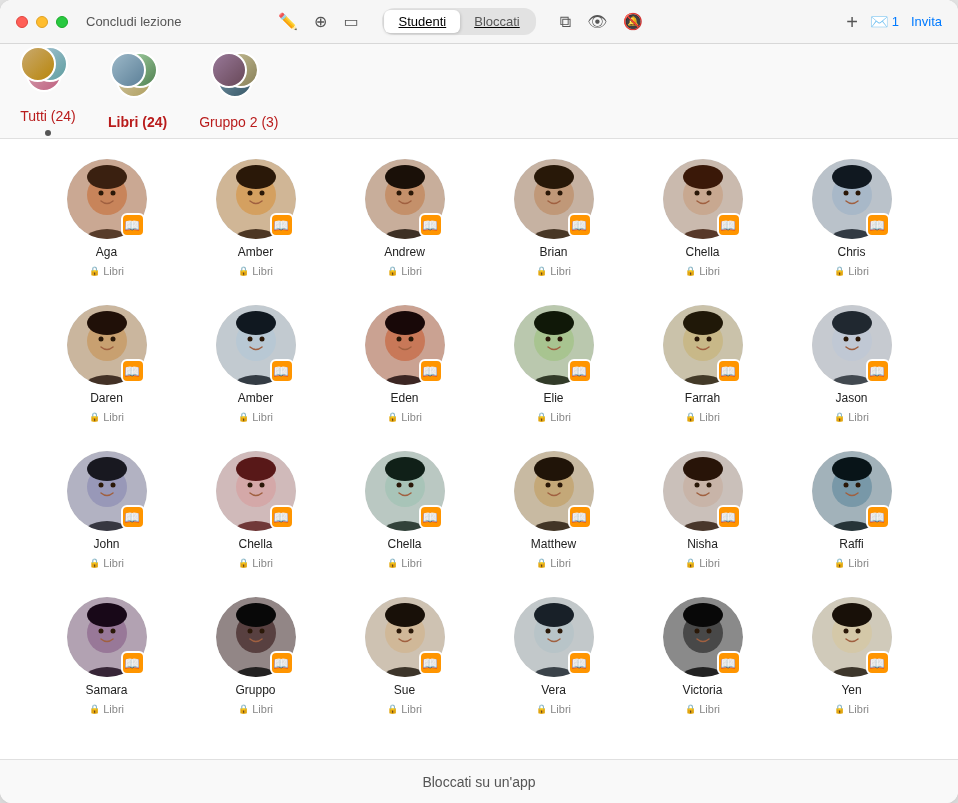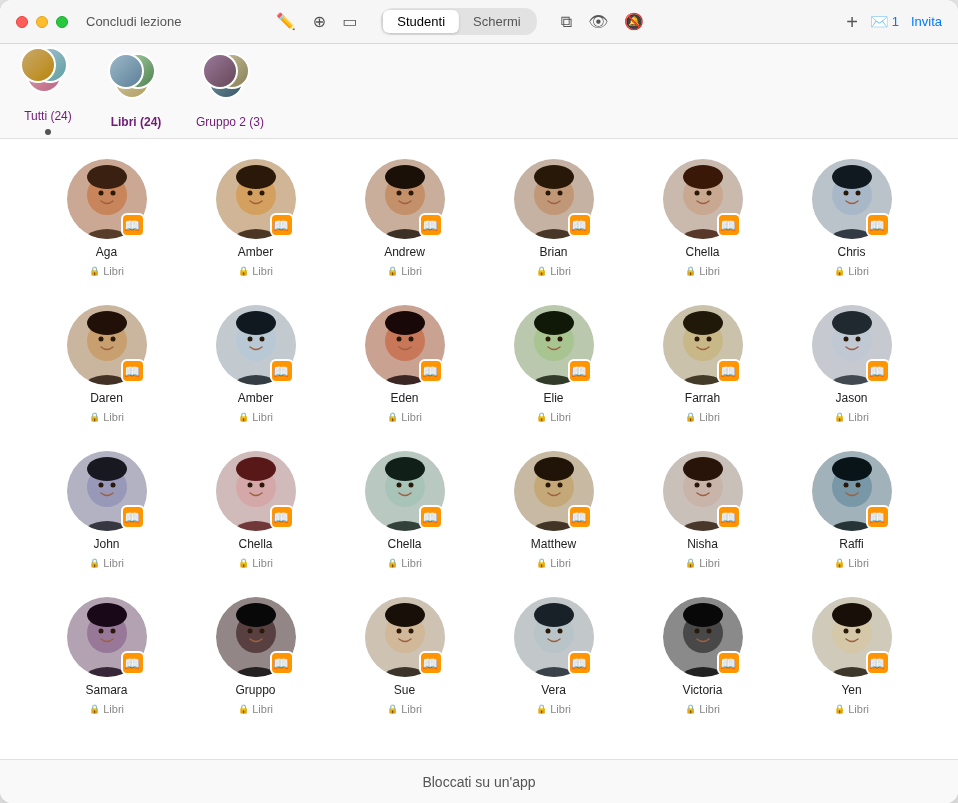--- a/index.html
+++ b/index.html
@@ -59,20 +59,21 @@
       display: flex;
       align-items: center;
       gap: 12px;
     }
     .nav-tabs {
       display: flex;
       gap: 0;
       background: rgba(0,0,0,0.08);
       border-radius: 12px;
       padding: 2px;
+      text-decoration: underline;
     }
     .nav-tab {
       padding: 4px 14px;
       font-size: 13px;
       font-weight: 500;
       border-radius: 6px;
       cursor: pointer;
       color: #555;
     }
     .nav-tab.active {
@@ -137,22 +138,22 @@
       border-radius: 50%;
       border: 2px solid white;
       position: absolute;
       overflow: hidden;
       background: #ccc;
     }
     .group-avatar-stack .av:nth-child(1) { top: 0; left: 0; z-index: 3; }
     .group-avatar-stack .av:nth-child(2) { top: 0; left: 12px; z-index: 2; }
     .group-avatar-stack .av:nth-child(3) { top: 10px; left: 6px; z-index: 1; }
     .group-label {
-      font-size: 12px;
-      color: #701a75;
+      font-size: 14px;
+      color: #b91c1c;
       white-space: nowrap;
     }
     .group-item.selected .group-label {
       font-weight: 600;
     }
     .selected-indicator {
       width: 6px;
       height: 6px;
       border-radius: 50%;
       background: #555;
@@ -267,21 +268,21 @@
 
     <button class="toolbar-btn" style="margin-left:12px; font-size:13px; color:#555;">Concludi lezione</button>
 
     <div style="position:absolute; left:50%; transform:translateX(-55%); display:flex; align-items:center; gap:16px;">
       <span style="font-size:16px; color:#555; cursor:pointer;">✏️</span>
       <span style="font-size:16px; color:#555; cursor:pointer;">⊕</span>
       <span style="font-size:16px; color:#555; cursor:pointer;">▭</span>
 
       <div class="nav-tabs" style="margin: 0 8px;">
         <div class="nav-tab active">Studenti</div>
-        <div class="nav-tab">Schermi</div>
+        <div class="nav-tab">Bloccati</div>
       </div>
 
       <span style="font-size:16px; color:#555; cursor:pointer;">⧉</span>
       <span style="font-size:16px; color:#555; cursor:pointer;">👁</span>
       <span style="font-size:16px; color:#555; cursor:pointer;">🔕</span>
     </div>
 
     <div class="titlebar-right">
       <button class="add-btn">+</button>
       <button class="badge-btn">

